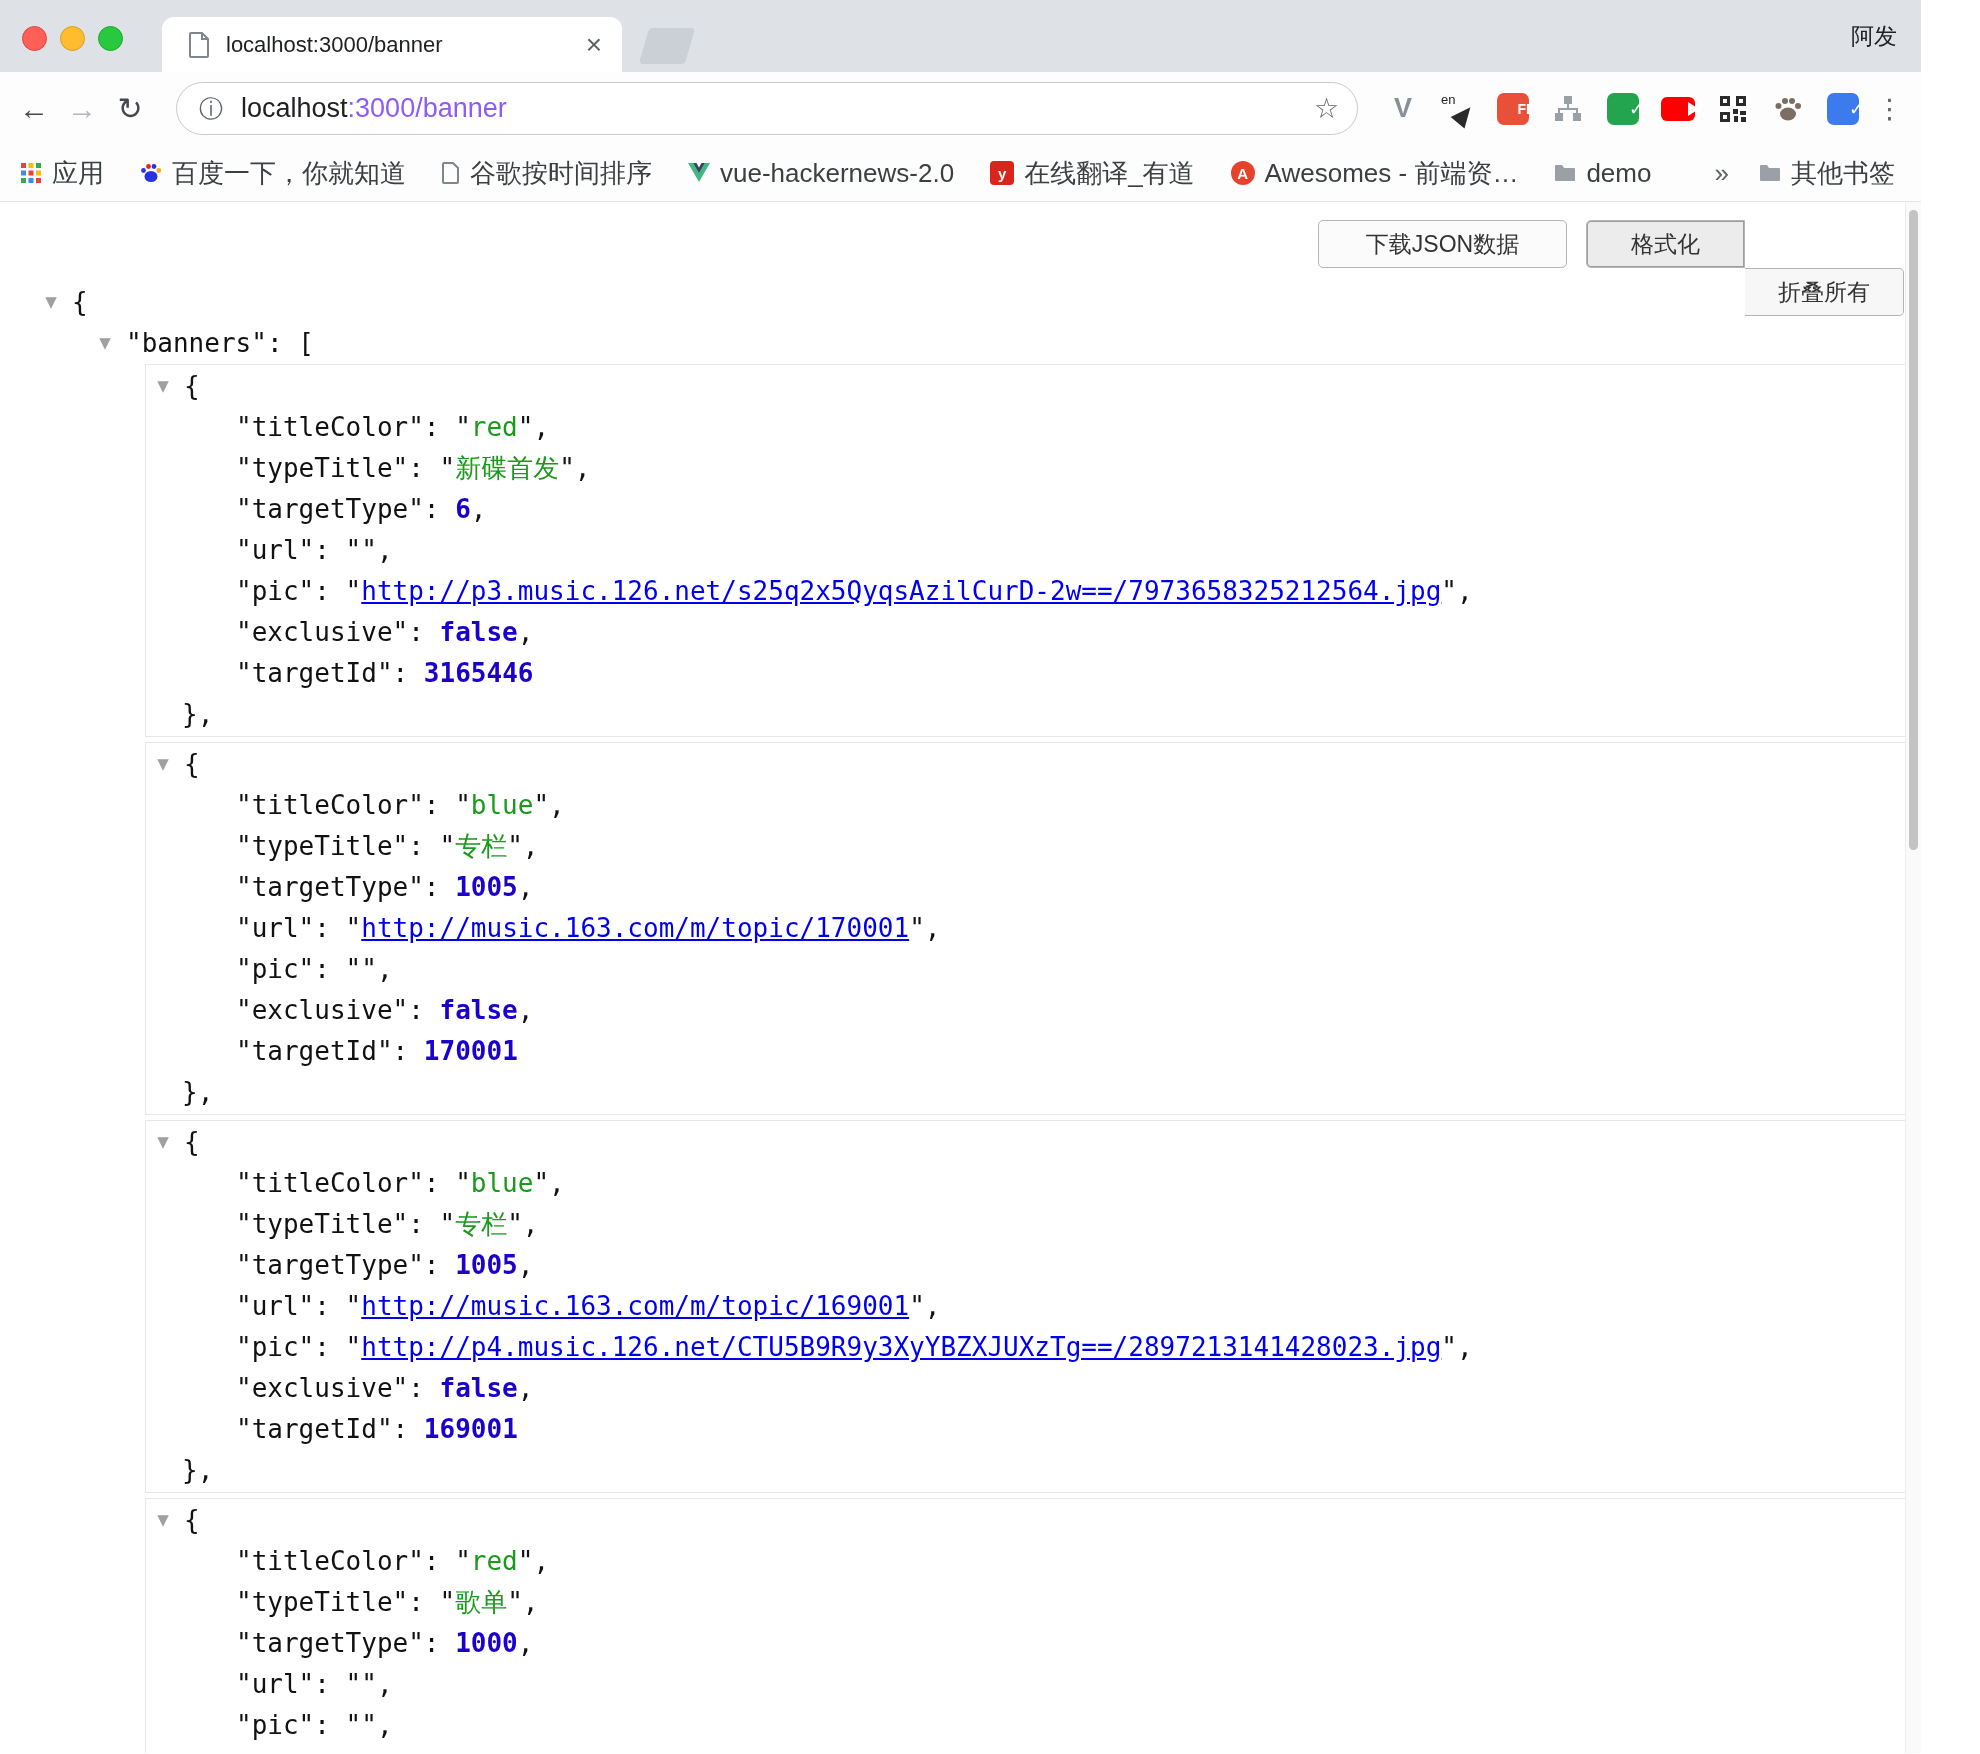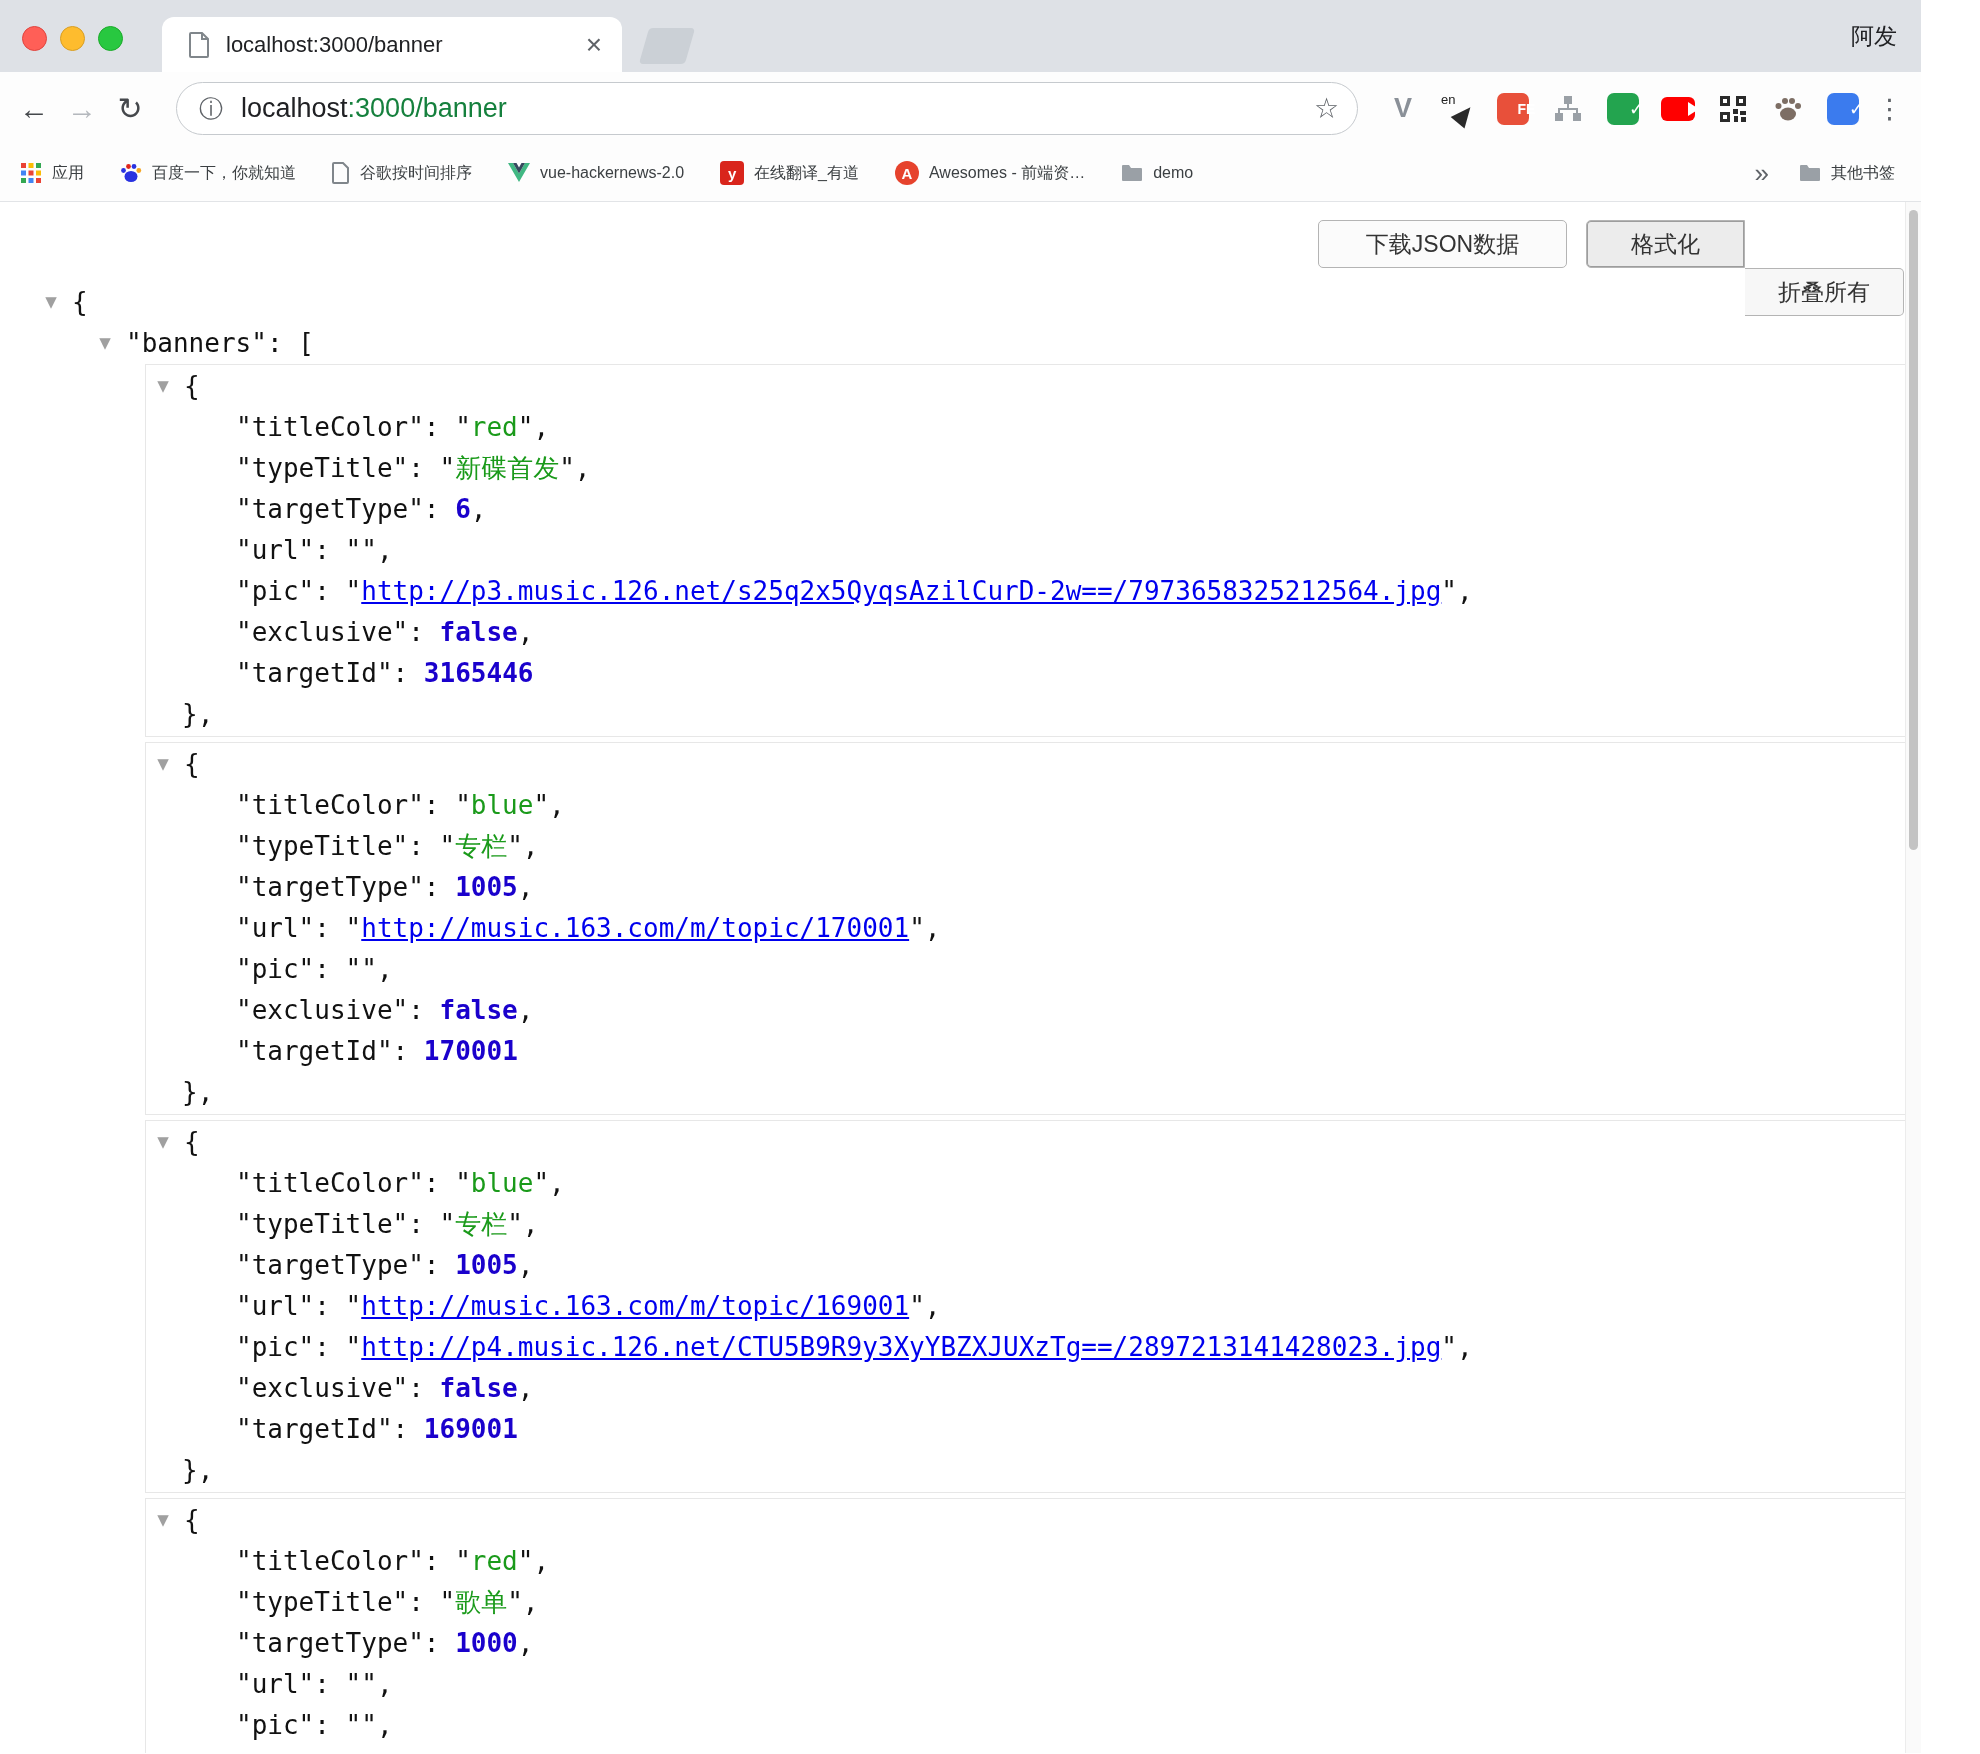--- a/index.html
+++ b/index.html
@@ -27,21 +27,21 @@
   
   .toolbar { position:relative; height:73px; background:#fdfdfd; display:flex; align-items:center; }
   .navbtn { width:48px; text-align:center; font-size:30px; color:#45484c; flex:none; cursor:pointer; }
   .navbtn.back { margin-left:10px; }
   .navbtn.disabled { color:#b4b8bd; }
   .omnibox { margin-left:22px; width:1220px; height:53px; border:1px solid #c6cace;
     border-radius:27px; background:#fff; display:flex; align-items:center; padding:0 18px 0 22px; }
   .info-icon { font-size:24px; color:#5f6368; flex:none; }
   .url { margin-left:18px; font-size:27px; flex:1; white-space:nowrap; overflow:hidden; }
   .url .host { color:#202124; }
-  .url .path { color:#15803d; }
+  .url .path { color:#8b5cf6; }
   .star-icon { font-size:28px; color:#5f6368; cursor:pointer; }
   .exts { display:flex; align-items:center; gap:17px; margin-left:26px; }
   .ext { width:38px; height:38px; display:flex; align-items:center; justify-content:center;
     cursor:pointer; position:relative; }
   .ext-sq { border-radius:7px; color:#fff; font-weight:bold; display:flex; align-items:center;
     justify-content:center;padding-left:27px; }
   .ext-v { font-size:27px; font-weight:bold; color:#8a9098; }
   .trans-en { position:absolute; left:2px; top:2px; font-size:13px; font-weight:normal; color:#222; }
   .trans-nib { position:absolute; right:4px; bottom:3px; width:0; height:0;
     border-left:9px solid transparent; border-right:9px solid transparent;
@@ -52,21 +52,21 @@
   .yt-play { width:0; height:0; border-left:11px solid #fff; border-top:7px solid transparent;
     border-bottom:7px solid transparent; margin-left:3px; }
   .blue-sq { width:32px; height:32px; background:#3b7bee; font-size:18px; }
   .menu-dots { font-size:27px; color:#5f6368; margin-left:14px; margin-right:18px; cursor:pointer; }
 
   
   .bookmarks { height:57px; background:#fdfdfd; border-bottom:1px solid #e2e4e7;
     display:flex; align-items:center; padding:0 20px; }
   .bm { display:flex; align-items:center; gap:10px; margin-right:36px; cursor:pointer;
     white-space:nowrap; }
-  .bm-label { font-size:16px; color:#3c4043; }
+  .bm-label { font-size:26px; color:#3c4043; }
   .bm-sq { border-radius:4px; color:#fff; font-weight:bold; display:flex; align-items:center;
     justify-content:center; width:24px; height:24px; font-size:15px; }
   .bm-spacer { flex:1; }
   .bm-overflow { font-size:26px; color:#5f6368; margin-right:30px; cursor:pointer; }
 
   
   .content { position:relative; height:1551px; background:#fff; overflow:hidden; }
   .btnrow { position:absolute; top:18px; right:17px; display:flex; }
   .btn { height:48px; font-size:23px; color:#333; background:#fbfbfb; border:1px solid #b4b4b4;
     display:flex; align-items:center; justify-content:center; cursor:pointer;

